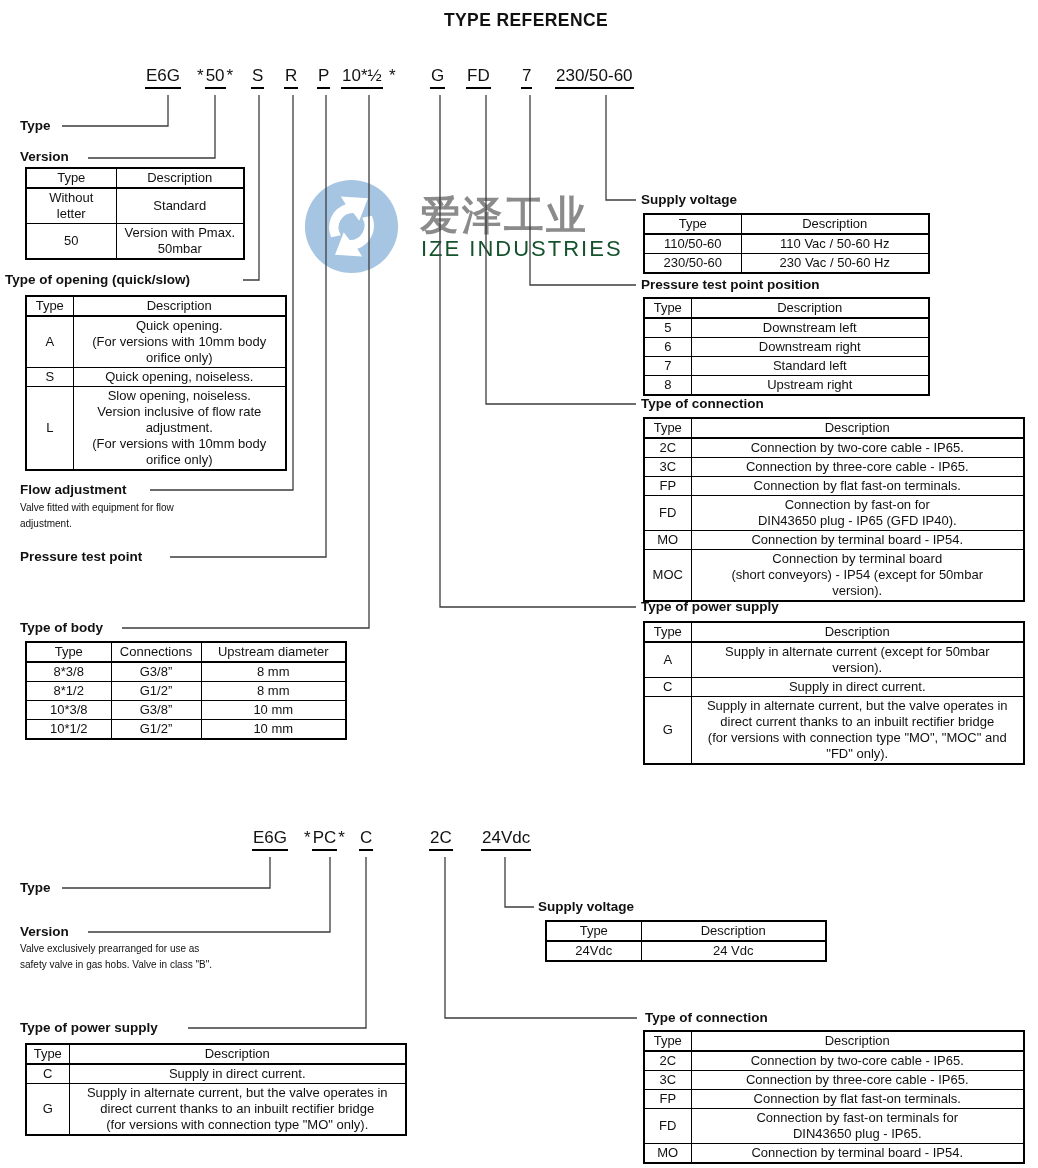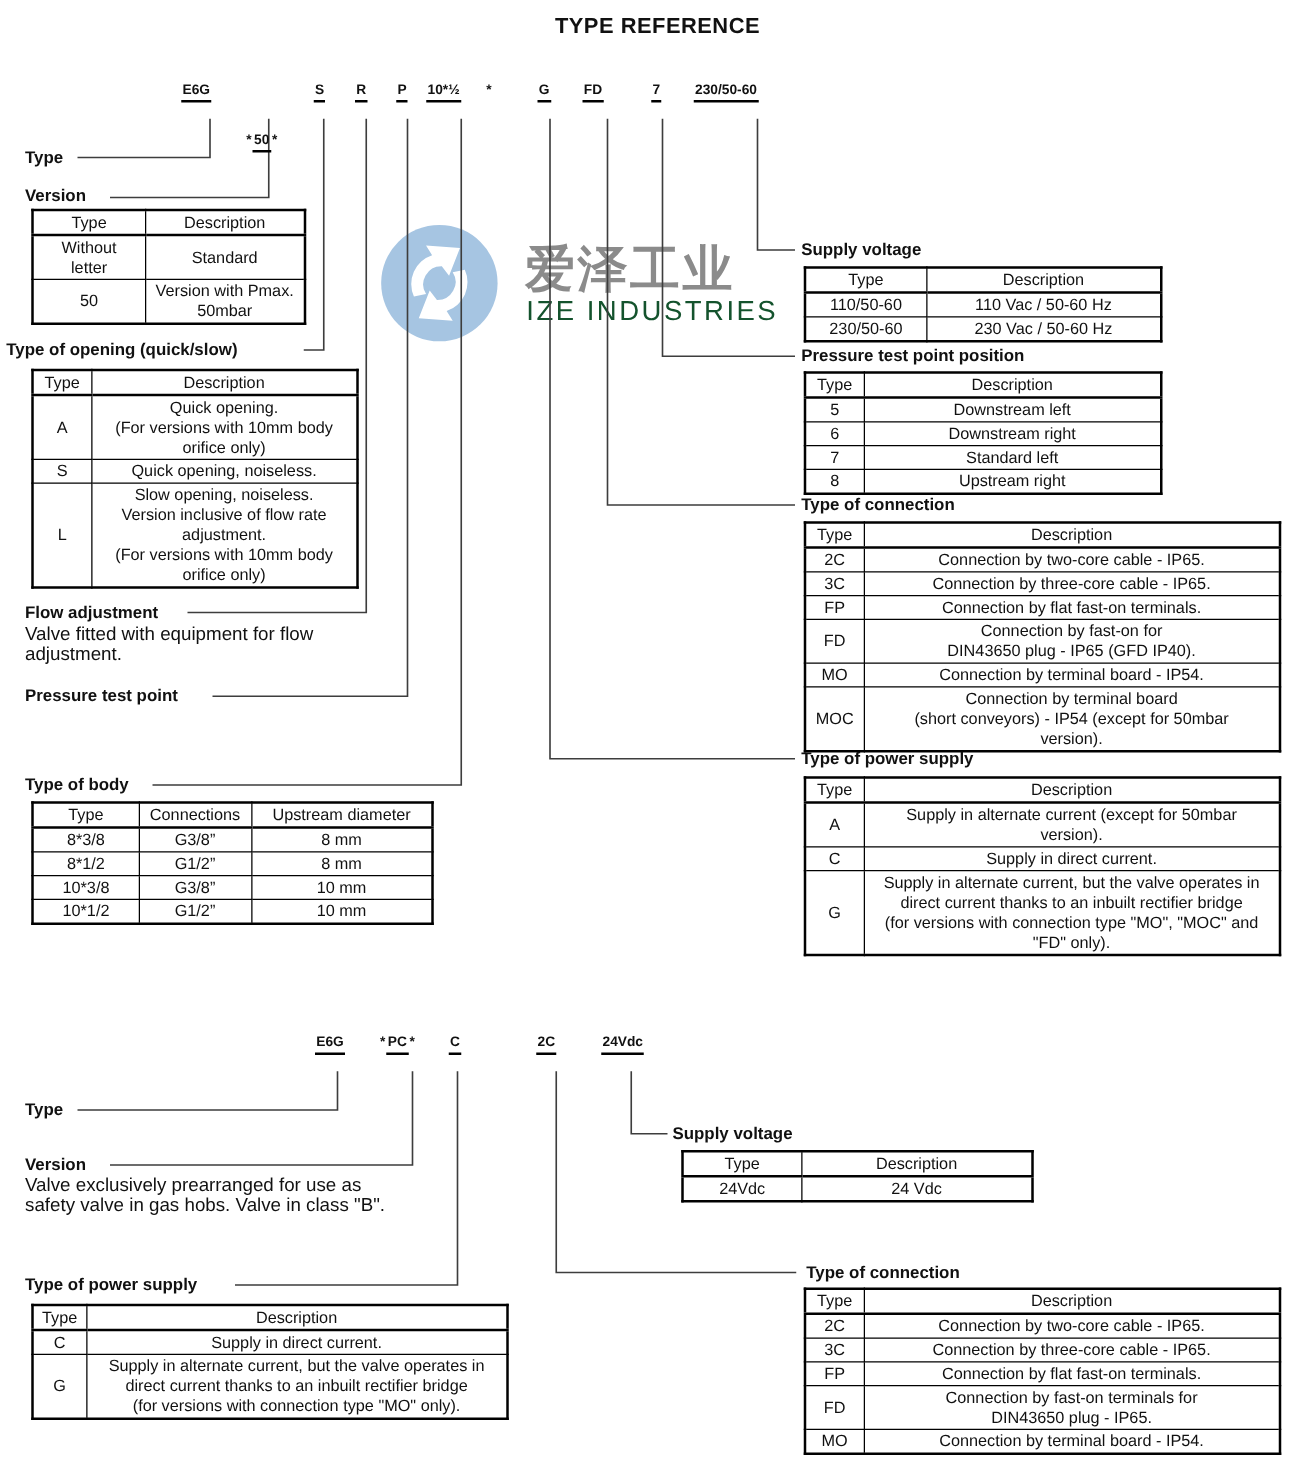--- a/index.html
+++ b/index.html
@@ -4,26 +4,26 @@
 <style>
   html,body{margin:0;padding:0;background:#fff;}
   #page{
     position:relative;width:1038px;height:1168px;background:#fff;overflow:hidden;
     font-family:"Liberation Sans","DejaVu Sans",sans-serif;color:#111;
   }
   .abs{position:absolute;}
   
   .doc-title{left:0;width:1052px;top:10px;text-align:center;font-size:17.5px;font-weight:bold;letter-spacing:.4px;}
   
-  .code-seg{position:absolute;font-size:11px;font-weight:bold;white-space:nowrap;}
+  .code-seg{position:absolute;font-size:17px;font-weight:normal;white-space:nowrap;}
   .code-seg .u{border-bottom:2.5px solid #000;padding:0 1px 1px 1px;display:inline-block;line-height:1.15;}
   .code-seg .nu{padding:0 1px 3.5px 1px;display:inline-block;line-height:1.15;}
   
   .h{font-size:13.5px;font-weight:bold;white-space:nowrap;}
-  .para{font-size:15px;line-height:15.5px;white-space:pre-line;}
+  .para{font-size:10px;line-height:15.5px;white-space:pre-line;}
   
   .tbl table{border-collapse:collapse;table-layout:fixed;background:#fff;}
   .tbl th,.tbl td{
     border:1.5px solid #000;font-size:13px;line-height:16px;text-align:center;
     vertical-align:middle;padding:1px 3px;white-space:pre-line;font-weight:normal;
   }
   .tbl th{border-bottom:2.5px solid #000;}
   .tbl table{border:2.5px solid #000;}
   
   #leader-svg{position:absolute;left:0;top:0;z-index:3;pointer-events:none;}
@@ -68,21 +68,21 @@
     <polyline points="330,857 330,932 88,932"></polyline>
     <polyline points="366,857 366,1028 188,1028"></polyline>
     <polyline points="445,857 445,1018 637,1018"></polyline>
     <polyline points="505,857 505,907 534,907"></polyline>
   </svg>
 
   <div class="abs content doc-title">TYPE REFERENCE</div>
 
   <div>
     <span class="code-seg content" style="left:145px;top:66px;"><span class="u">E6G</span></span>
-    <span class="code-seg content" style="left:196px;top:66px;margin-top:40px;"><span class="nu">*</span><span class="u">50</span><span class="nu">*</span></span>
+    <span class="code-seg content" style="left:196px;top:66px;"><span class="nu">*</span><span class="u">50</span><span class="nu">*</span></span>
     <span class="code-seg content" style="left:251px;top:66px;"><span class="u">S</span></span>
     <span class="code-seg content" style="left:284px;top:66px;"><span class="u">R</span></span>
     <span class="code-seg content" style="left:317px;top:66px;"><span class="u">P</span></span>
     <span class="code-seg content" style="left:341px;top:66px;"><span class="u">10*½</span></span>
     <span class="code-seg content" style="left:388px;top:66px;"><span class="nu">*</span></span>
     <span class="code-seg content" style="left:430px;top:66px;"><span class="u">G</span></span>
     <span class="code-seg content" style="left:466px;top:66px;"><span class="u">FD</span></span>
     <span class="code-seg content" style="left:521px;top:66px;"><span class="u">7</span></span>
     <span class="code-seg content" style="left:555px;top:66px;"><span class="u">230/50-60</span></span>
   </div>

